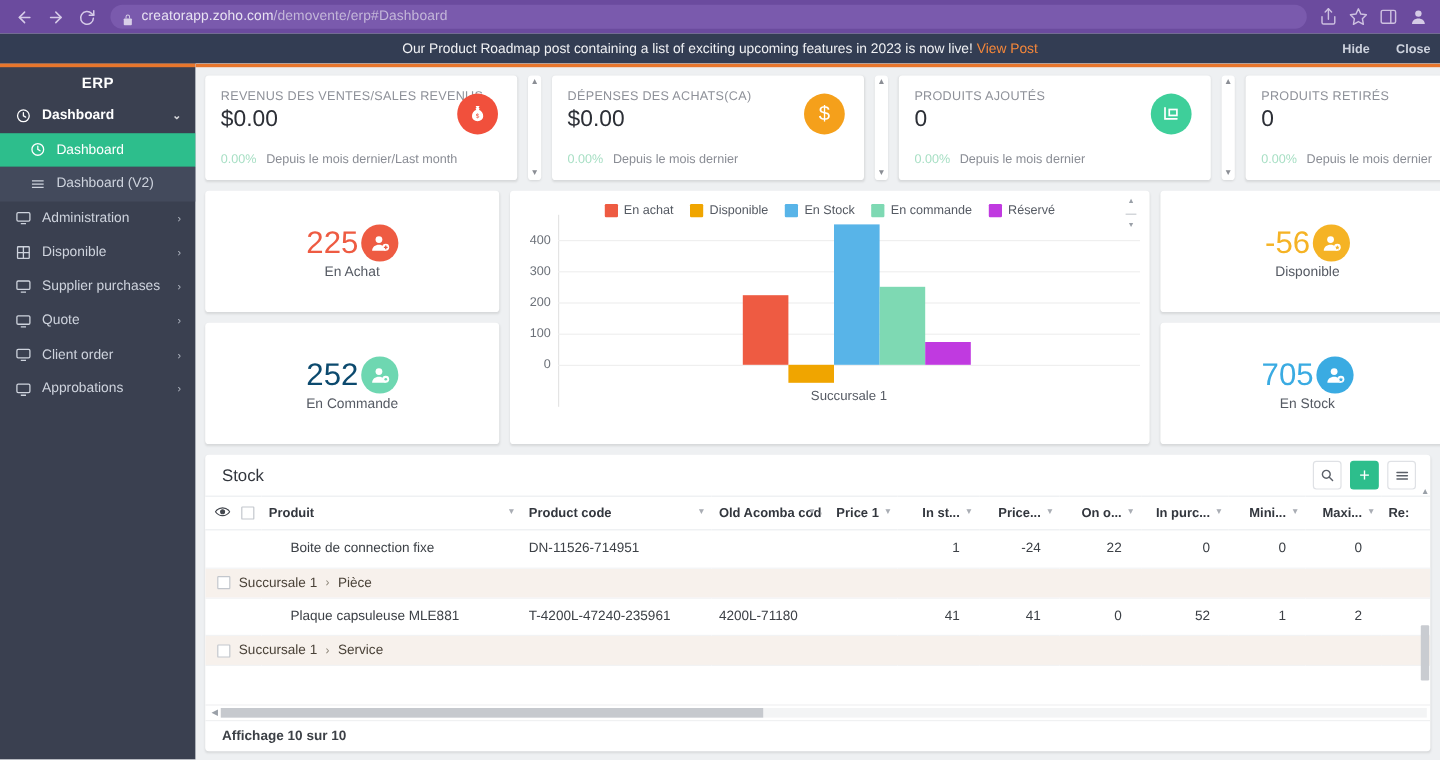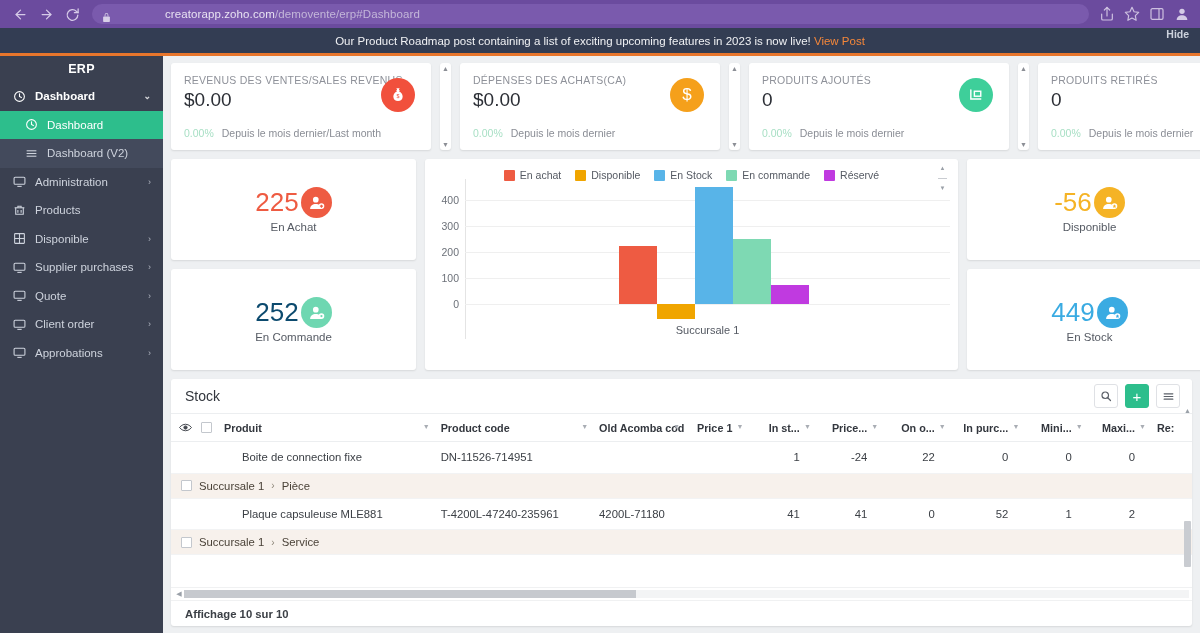--- a/index.html
+++ b/index.html
@@ -15,38 +15,38 @@
     padding: 0 8px; gap: 2px; position: relative;
   }
   .nav-btn {
     width: 24px; height: 24px; display: flex; align-items: center;
     justify-content: center; color: #d6cbe8; font-size: 14px; border-radius: 50%;
   }
   .nav-btn svg { display:block; }
   .url-pill {
     flex: 1; height: 20px; background: #7a5aad; border-radius: 10px;
     display: flex; align-items: center; padding: 0 10px; margin-left: 6px;
-    margin-right: 8px; max-width: 1010px; gap: 47px;
+    margin-right: 8px; max-width: 1010px;
   }
   .lock-ic { width: 9px; height: 11px; margin-right: 7px; flex: none; }
   .url-text { font-size: 11.5px; color: #e8e2f2; letter-spacing: .1px; white-space: nowrap; }
   .url-text .dim { color: #c3b6d9; }
   .chrome-right { display: flex; align-items: center; gap: 9px; padding-right: 2px; }
   .chrome-right .ic { width: 16px; height: 16px; color: #cdc0e0; }
 
   
   .banner {
     height: 25px; background: #333d53; display: flex; align-items: center;
     justify-content: center; position: relative;
   }
   .banner-text { font-size: 11.5px; color: #f0f1f4; }
   .banner-link { color: #f5873a; text-decoration: none; }
   .banner-actions {
     position: absolute; right: 0; top: 0; height: 100%;
-    display: flex; align-items: center; gap: 22px; padding-right: 8px; flex-direction: column;
+    display: flex; align-items: center; gap: 22px; padding-right: 8px;
   }
   .banner-actions span { font-size: 10.5px; color: #cdd2dd; font-weight: bold; }
 
   
   .shell { display: flex; height: 580px; }
 
   
   .sidebar { width: 163px; background: #3a4050; flex: none; position: relative; }
   .sidebar-top-accent { height: 3px; background: #e8762c; }
   .sidebar-title {
@@ -306,32 +306,20 @@
       <span class="nav-ic">
         <svg width="13" height="13" viewBox="0 0 24 24" fill="none" stroke="currentColor" stroke-width="2">
             <rect x="2" y="4" width="20" height="13" rx="2"></rect>
             <line x1="8" y1="21" x2="16" y2="21"></line>
           </svg>
       </span>
       <span class="nav-label">Administration</span>
       <span class="nav-caret">›</span>
     </div>
 
-    <div class="nav-item">
-      <span class="nav-ic">
-        <svg width="13" height="13" viewBox="0 0 24 24" fill="none" stroke="currentColor" stroke-width="2">
-            <polyline points="3 7 21 7"></polyline>
-            <polyline points="5 7 5 19 19 19 19 7"></polyline>
-            <line x1="9" y1="11" x2="9" y2="16"></line>
-            <line x1="15" y1="11" x2="15" y2="16"></line>
-            <path d="M9 7V4h6v3"></path>
-          </svg>
-      </span>
-      <span class="nav-label">Products</span>
-    </div>
 
     <div class="nav-item">
       <span class="nav-ic">
         <svg width="13" height="13" viewBox="0 0 24 24" fill="none" stroke="currentColor" stroke-width="2">
             <rect x="3" y="3" width="18" height="18" rx="1"></rect>
             <line x1="3" y1="12" x2="21" y2="12"></line>
             <line x1="12" y1="3" x2="12" y2="21"></line>
           </svg>
       </span>
       <span class="nav-label">Disponible</span>
@@ -558,21 +546,21 @@
                     <path d="M3 21c0-4.4 3.6-7 8-7s8 2.6 8 7z"></path>
                     <circle cx="19" cy="17" r="4" fill="#fff"></circle>
                     <path d="M19 14.6l.8 1.7 1.8.2-1.3 1.3.3 1.8-1.6-.9-1.6.9.3-1.8-1.3-1.3 1.8-.2z" fill="#f5b325"></path>
                   </svg>
               </span>
             </div>
             <div class="stat-label">Disponible</div>
           </div>
           <div class="stat-card">
             <div class="stat-top">
-              <span class="stat-num" style="color:#3aabe2">449</span>
+              <span class="stat-num" style="color:#3aabe2">705</span>
               <span class="stat-circle" style="background:#3aabe2">
                 <svg width="17" height="17" viewBox="0 0 24 24" fill="#fff">
                     <circle cx="11" cy="8" r="4"></circle>
                     <path d="M3 21c0-4.4 3.6-7 8-7s8 2.6 8 7z"></path>
                     <circle cx="19" cy="17" r="4" fill="#fff"></circle>
                     <path d="M19 14.6l.8 1.7 1.8.2-1.3 1.3.3 1.8-1.6-.9-1.6.9.3-1.8-1.3-1.3 1.8-.2z" fill="#3aabe2"></path>
                   </svg>
               </span>
             </div>
             <div class="stat-label">En Stock</div>

